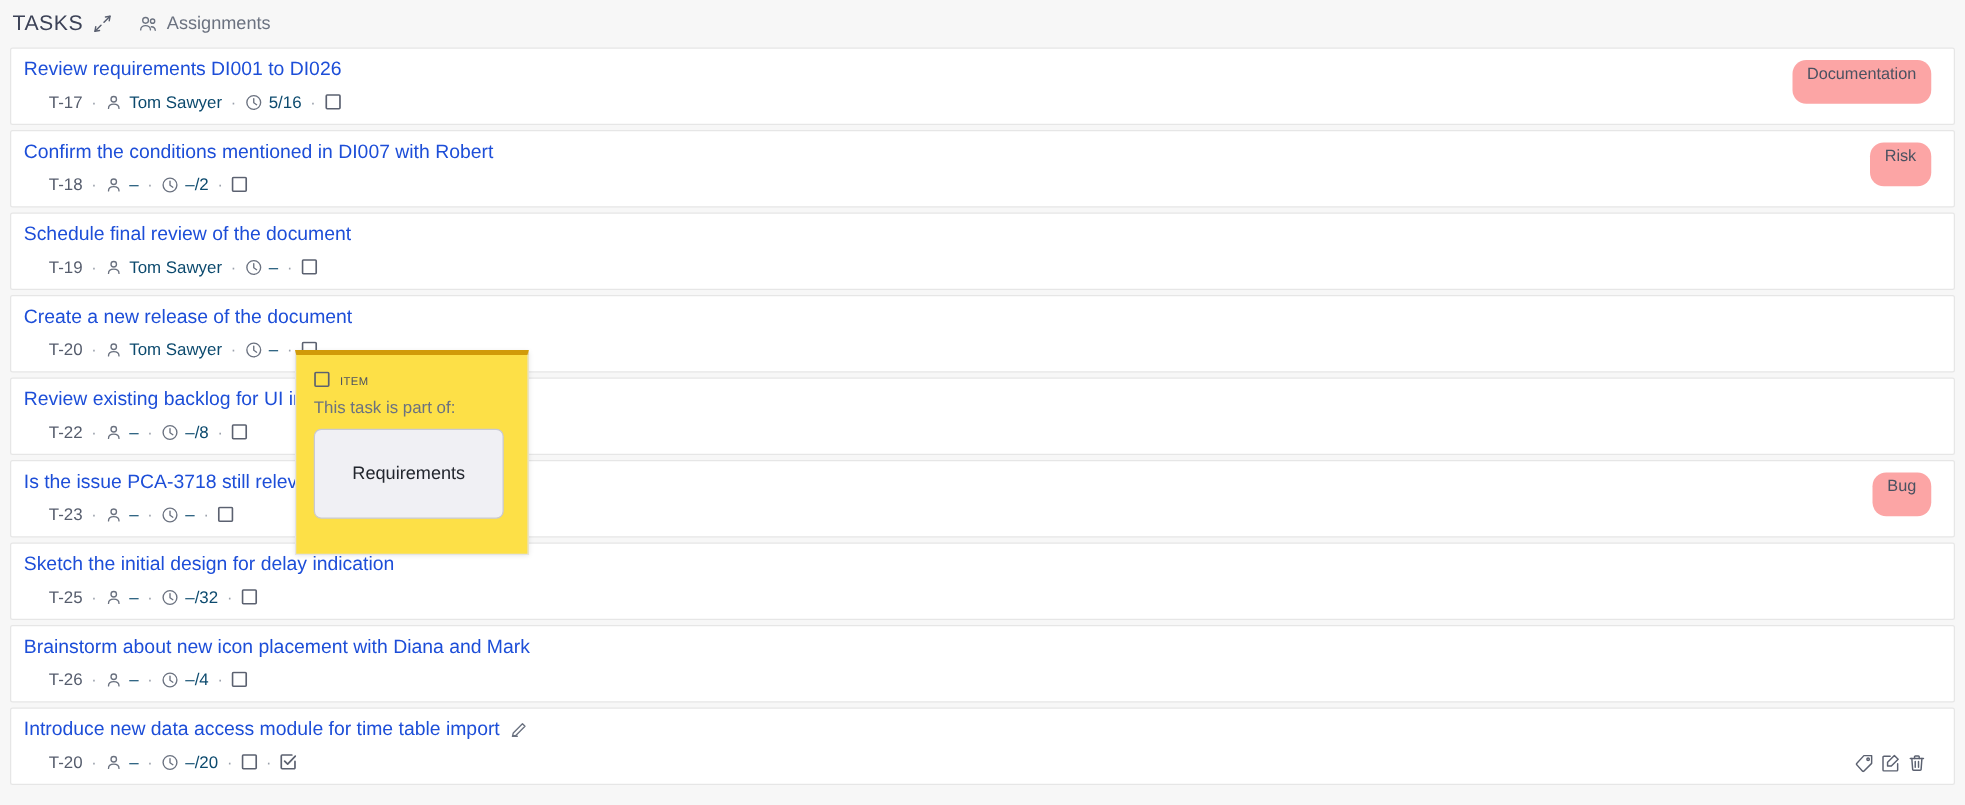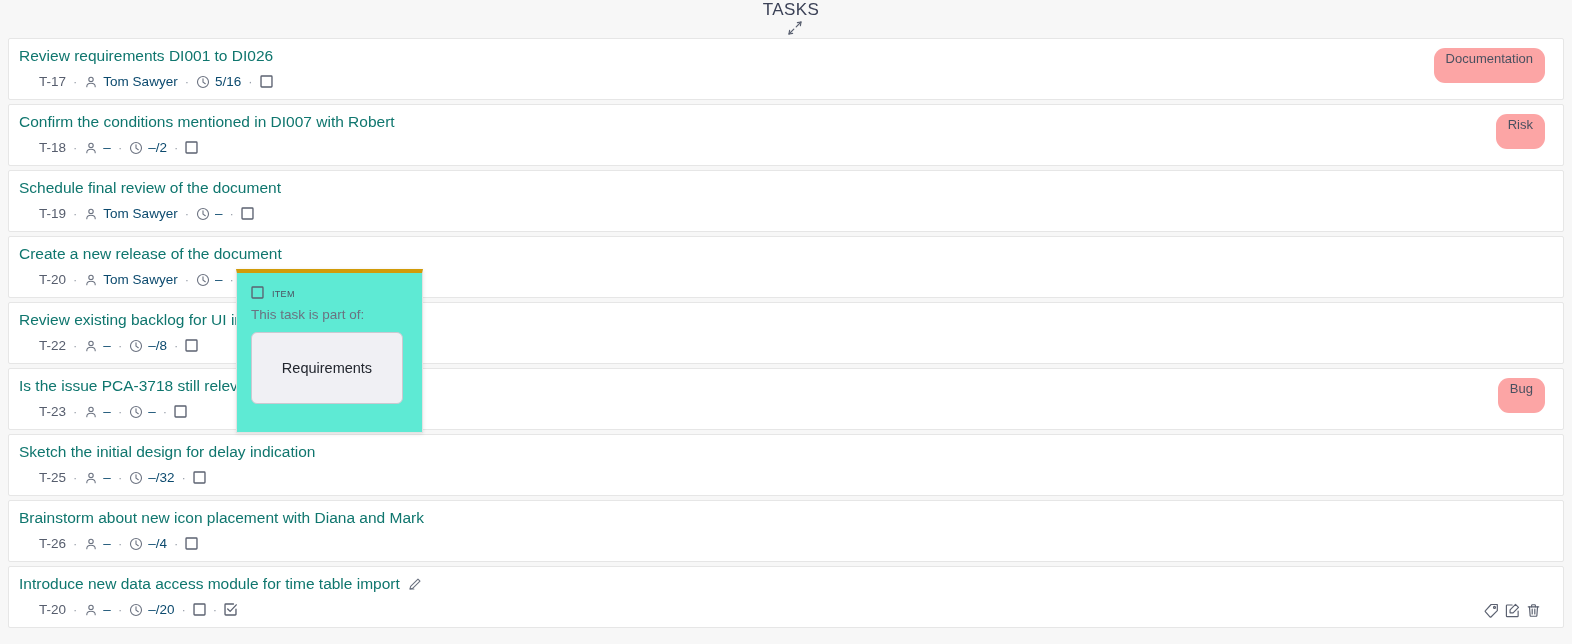--- a/index.html
+++ b/index.html
@@ -17,21 +17,20 @@
   }
 
   
   .header {
     height: 38px;
     display: flex;
     align-items: center;
     padding: 0 0 0 10px;
     background: #f7f7f7;
     box-sizing: border-box;
-    flex-direction: column;
   }
   .header-title {
     font-size: 17px;
     color: #3c4257;
     letter-spacing: 0.4px;
     font-weight: 400;
   }
   .header-icon-btn {
     display: inline-flex;
     align-items: center;
@@ -69,21 +68,21 @@
     margin-bottom: 4px;
     padding: 8px 12px 0 10px;
     position: relative;
   }
   .task-title-row {
     display: flex;
     align-items: center;
   }
   .task-title {
     font-size: 15.5px;
-    color: #0f766e;
+    color: #1d4ed8;
     white-space: nowrap;
   }
   .title-edit-icon {
     margin-left: 8px;
     cursor: pointer;
     display: inline-flex;
     align-items: center;
   }
   .task-meta {
     display: flex;
@@ -144,24 +143,24 @@
   }
   .row-actions .act {
     cursor: pointer;
     display: inline-flex;
   }
 
   
   .popup {
     position: absolute;
     left: 236px;
-    top: 269px;
+    top: 280px;
     width: 187px;
     height: 164px;
-    background: #5eead4;
+    background: #fde047;
     border: 1px solid #e3e3e3;
     border-top: 4px solid #d19b09;
     box-sizing: border-box;
     box-shadow: 0 1px 4px rgba(0,0,0,0.10);
     padding: 12px 26px 0 14px;
     z-index: 40;
   }
   .popup-head {
     display: flex;
     align-items: center;

